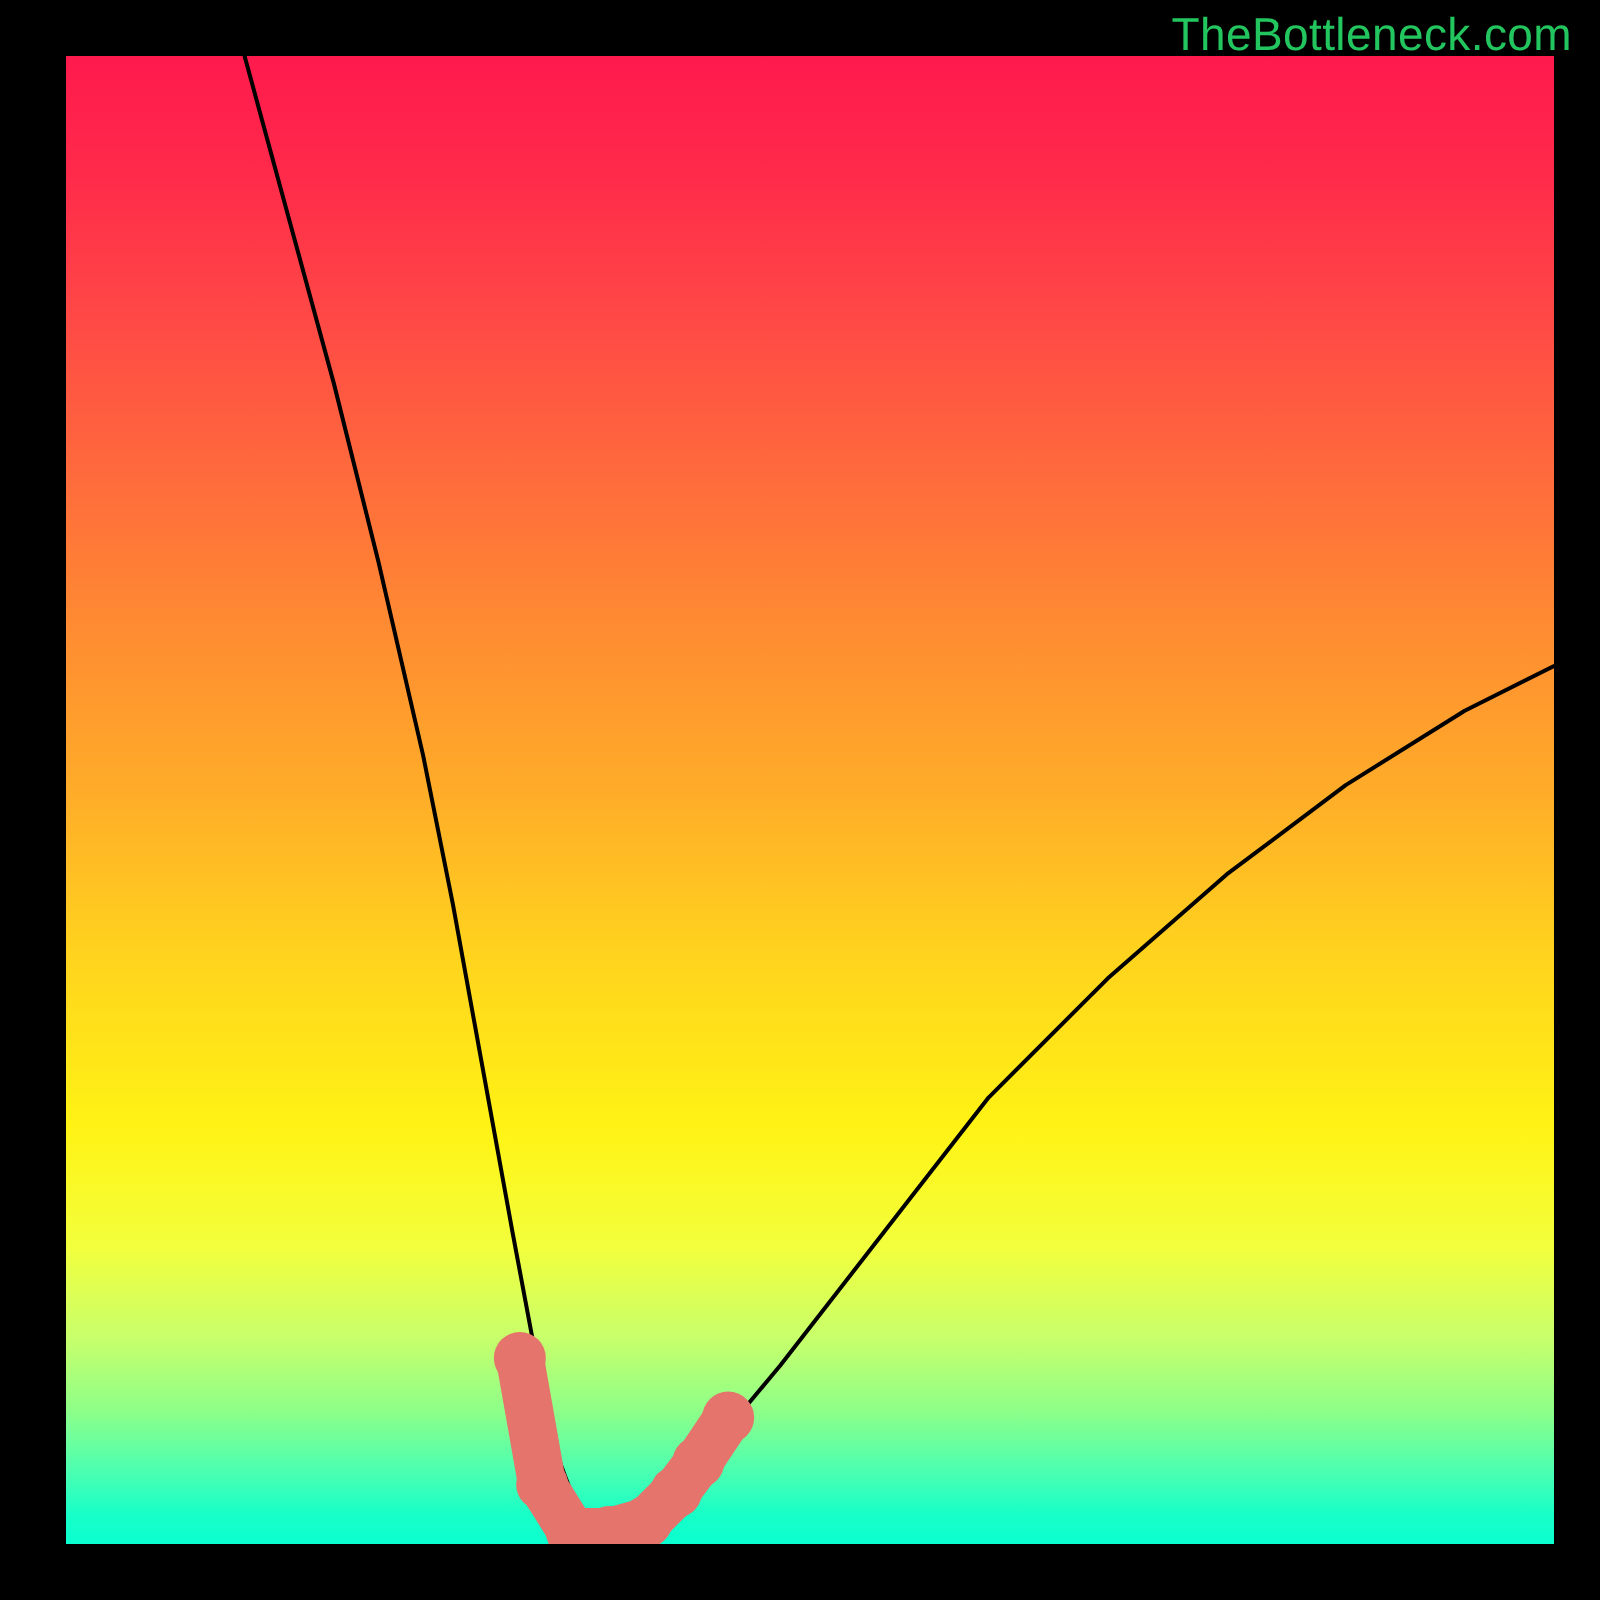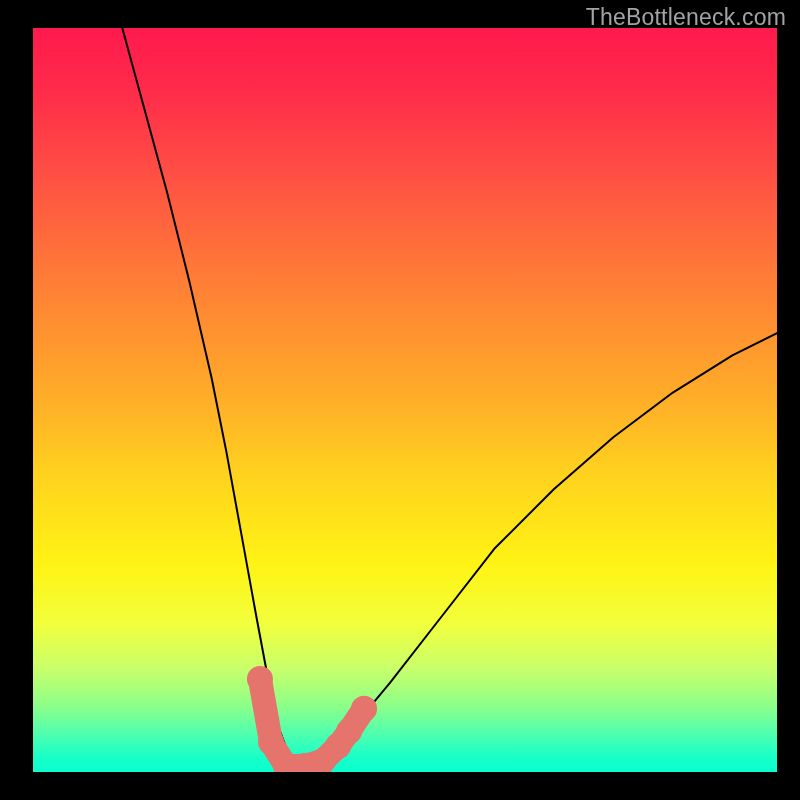--- a/index.html
+++ b/index.html
@@ -45,21 +45,21 @@
       #8eff88 91%,
       #4dffb0 95%,
       #18ffc8 98%,
       #0affd0 100%
     );
   }
   .watermark {
     position: absolute;
     top: 4px;
     right: 14px;
-    color: #a3a3a3;
+    color: #22c55e;
     font-size: 23px;
     font-weight: 500;
     letter-spacing: 0.2px;
     z-index: 5;
   }
   svg.curve {
     position: absolute;
     inset: 0;
     width: 100%;
     height: 100%;

